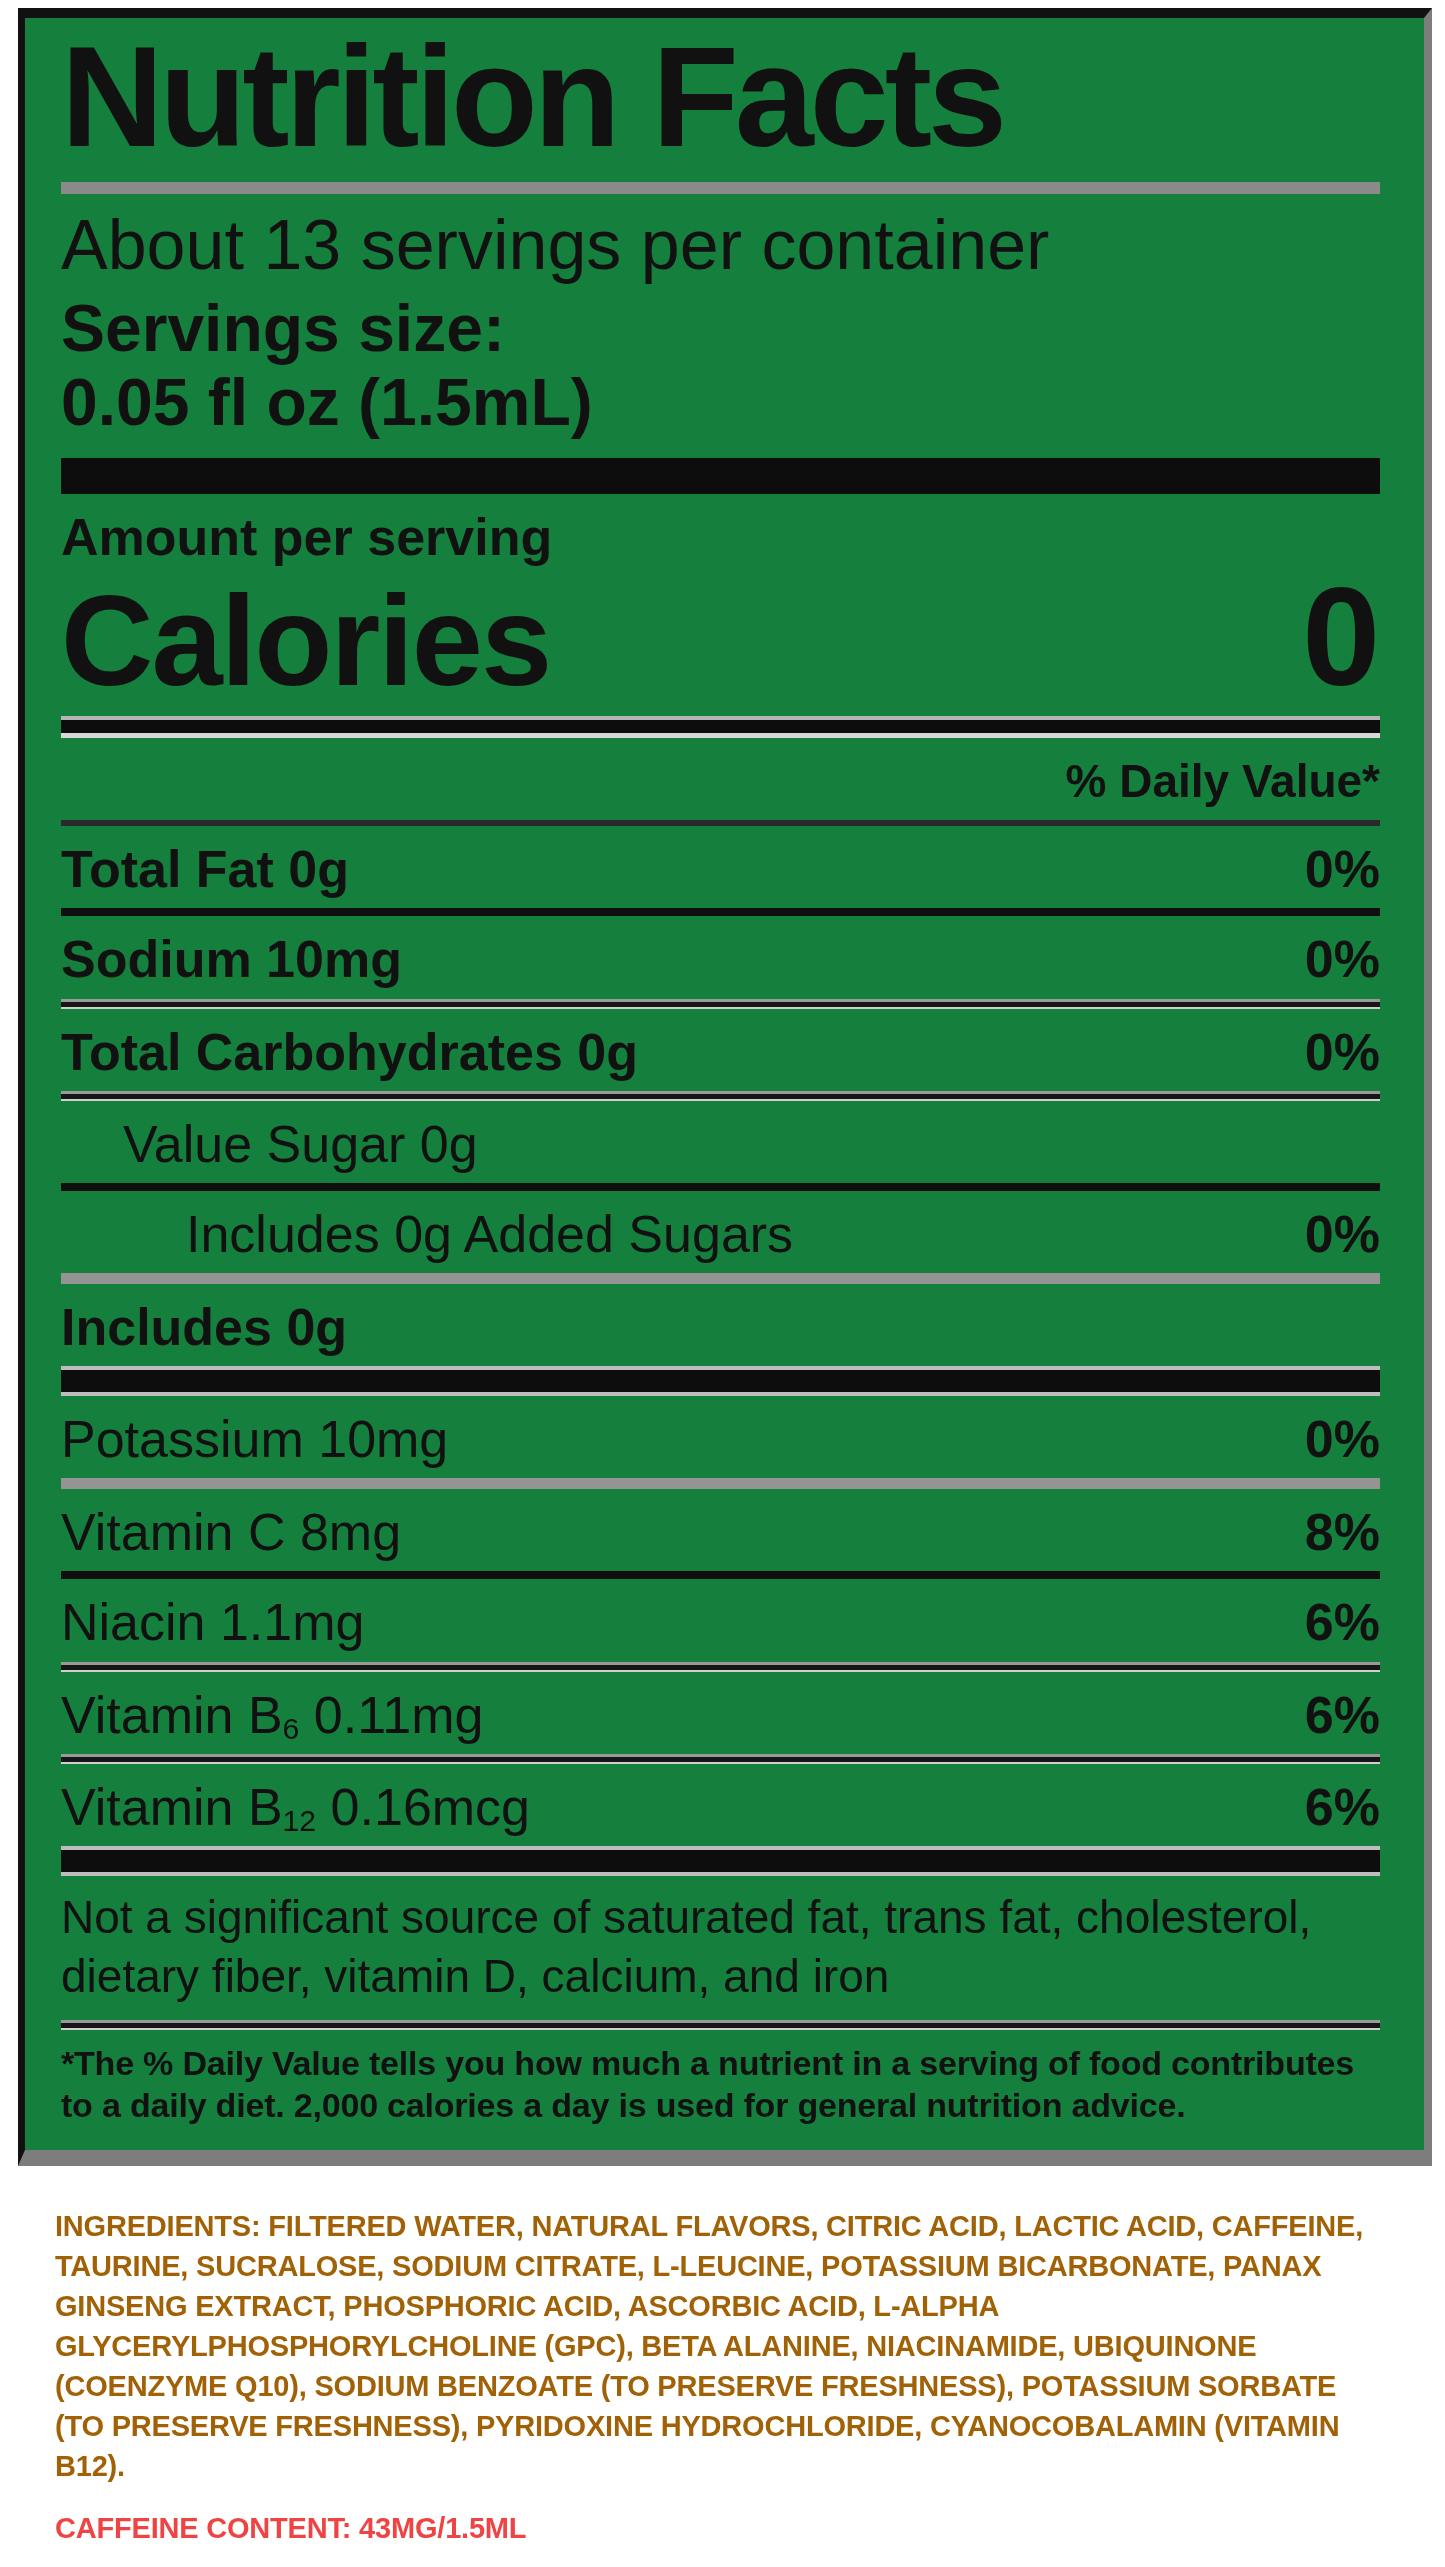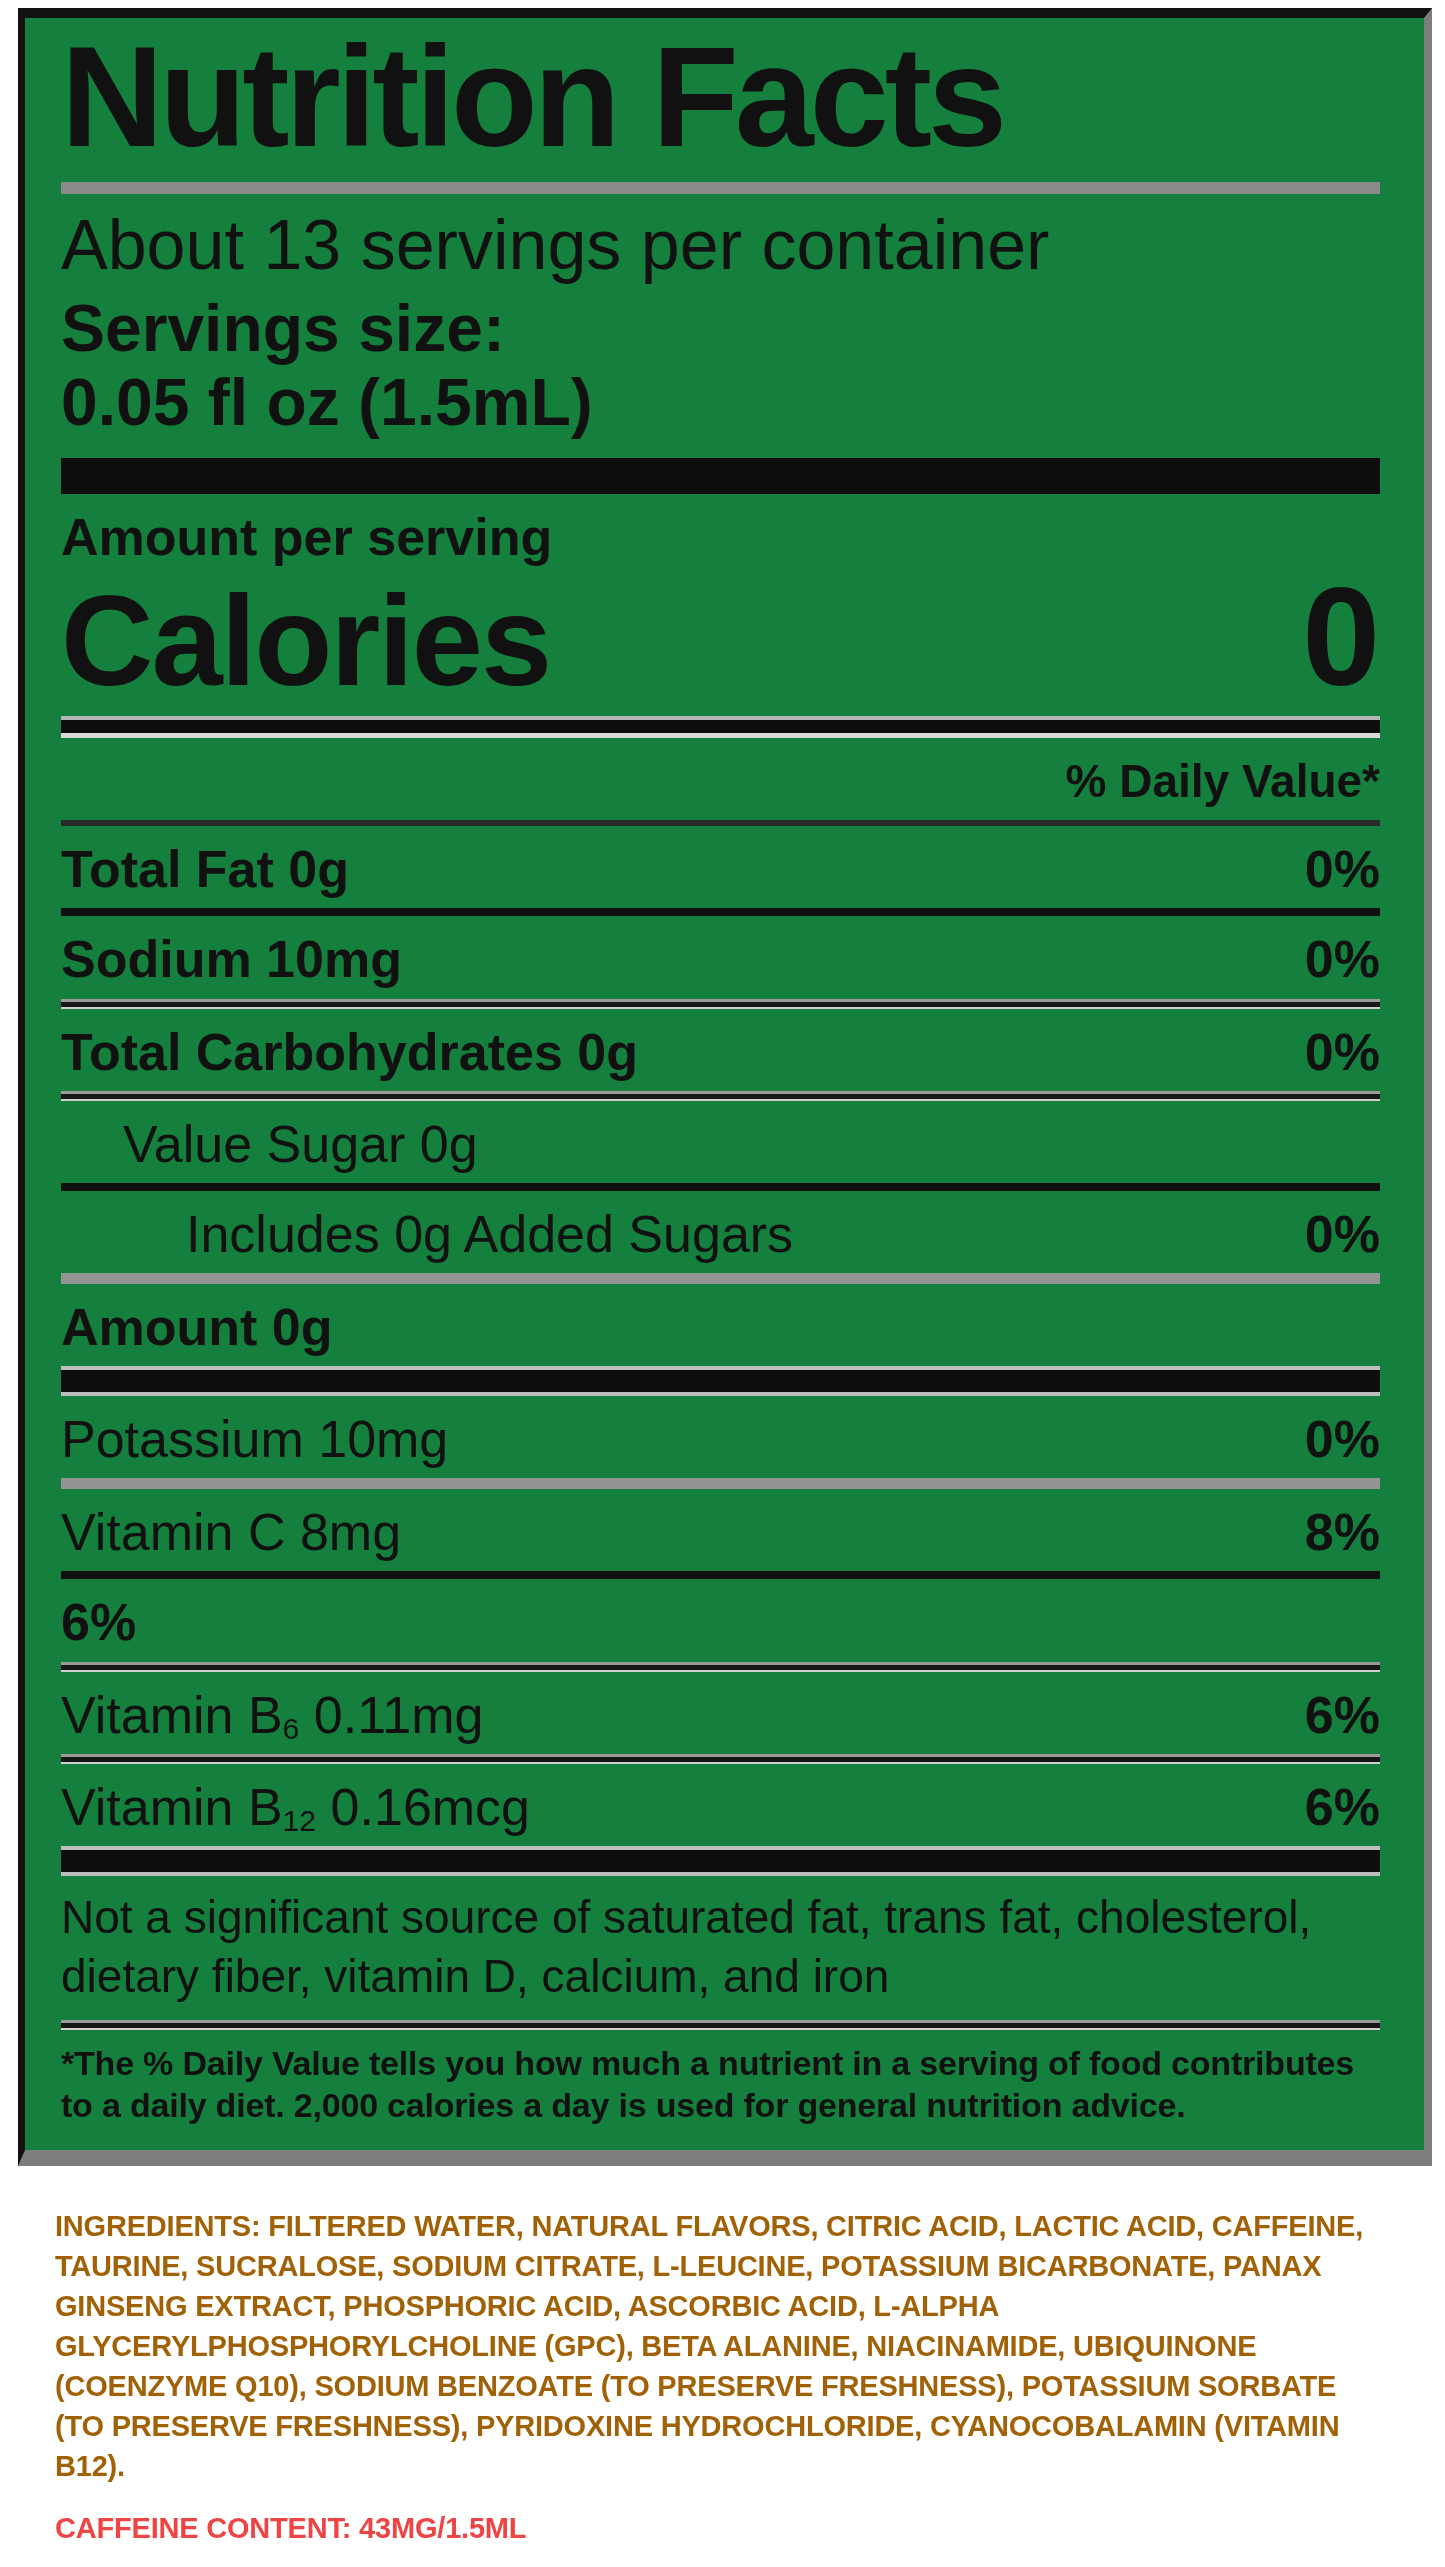--- a/index.html
+++ b/index.html
@@ -111,38 +111,39 @@
   </div>
   <div class="sep black"></div>
 
   <div class="row">
     <span class="lbl ind2">Includes 0g Added Sugars</span>
     <span class="dv">0%</span>
   </div>
   <div class="sep gray"></div>
 
   <div class="row bold">
-    <span class="lbl">Amount 0g</span>
+    <span class="lbl">Includes 0g</span>
     <span class="dv"></span>
   </div>
   <div class="bar-mid"></div>
 
   <div class="row">
     <span class="lbl">Potassium 10mg</span>
     <span class="dv">0%</span>
   </div>
   <div class="sep gray"></div>
 
   <div class="row">
     <span class="lbl">Vitamin C 8mg</span>
     <span class="dv">8%</span>
   </div>
   <div class="sep black"></div>
 
   <div class="row">
+    <span class="lbl">Niacin 1.1mg</span>
     <span class="dv">6%</span>
   </div>
   <div class="sep double"></div>
 
   <div class="row">
     <span class="lbl"><span>Vitamin B</span><sub>6</sub><span> 0.11mg</span></span>
     <span class="dv">6%</span>
   </div>
   <div class="sep double"></div>
 

